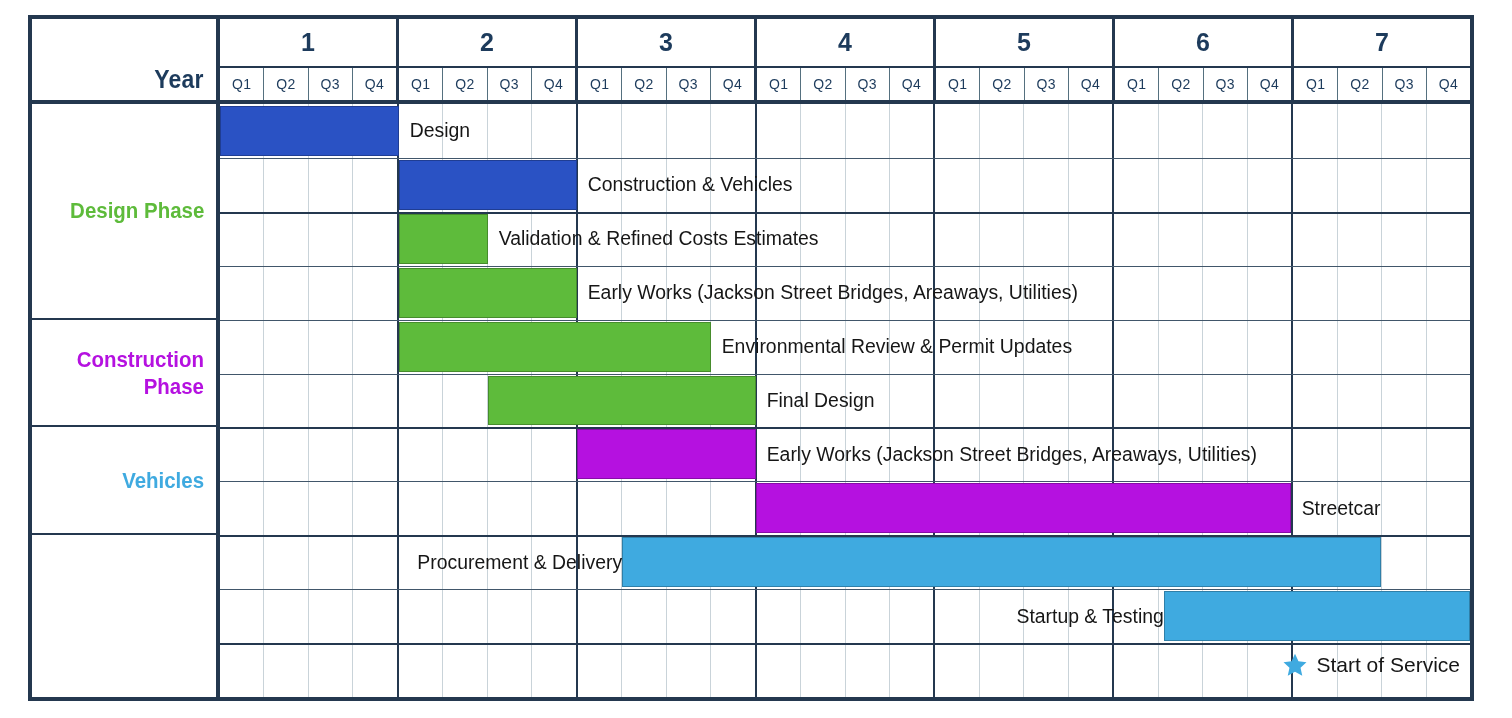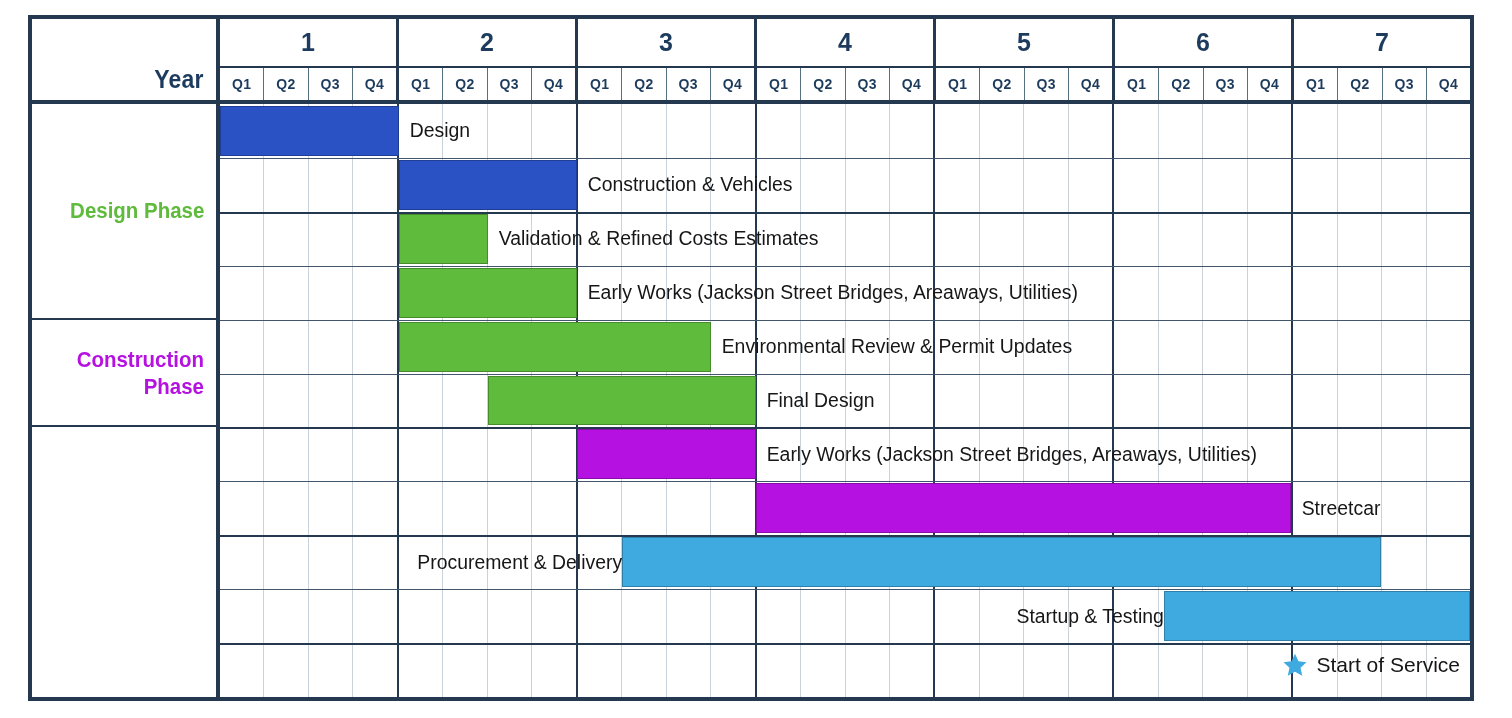--- a/index.html
+++ b/index.html
@@ -90,21 +90,21 @@
     border-bottom: 4px solid #24384f;
   }
   .q-cell {
     flex: 1 1 0;
     display: flex;
     align-items: center;
     justify-content: center;
     box-sizing: border-box;
     border-right: 1px solid #55707f;
     font-family: "Liberation Sans Narrow", "Liberation Sans", sans-serif;
-    font-weight: bold;
+    font-weight: normal;
     font-size: 14px;
     color: #1d3b5c;
     letter-spacing: .3px;
   }
   .q-cell:last-child { border-right: none; }
 
   
   .body-area {
     position: absolute;
     left: 0;
@@ -300,20 +300,23 @@
       </div>
   </div>
 
   <div class="body-area">
     <div class="cat-col" id="cat-col">
         <div class="cat-cell" style="height: 36.3636%;">
           <span class="cat-label" style="color: rgb(94, 187, 59);">Design Phase</span>
         </div>
         <div class="cat-cell" style="height: 18.1818%;">
           <span class="cat-label" style="color: rgb(181, 17, 224);">Construction Phase</span>
+        </div>
+        <div class="cat-cell" style="height: 18.1818%;">
+          <span class="cat-label" style="color: rgb(63, 170, 224);">Vehicles</span>
         </div>
         <div class="cat-cell" style="height: 9.09091%;"></div>
       </div>
     <div class="grid-area">
       <div class="grid-lines" id="grid-lines">
           <div class="grid-year">
             <div class="grid-q"></div>
             <div class="grid-q"></div>
             <div class="grid-q"></div>
             <div class="grid-q"></div>

